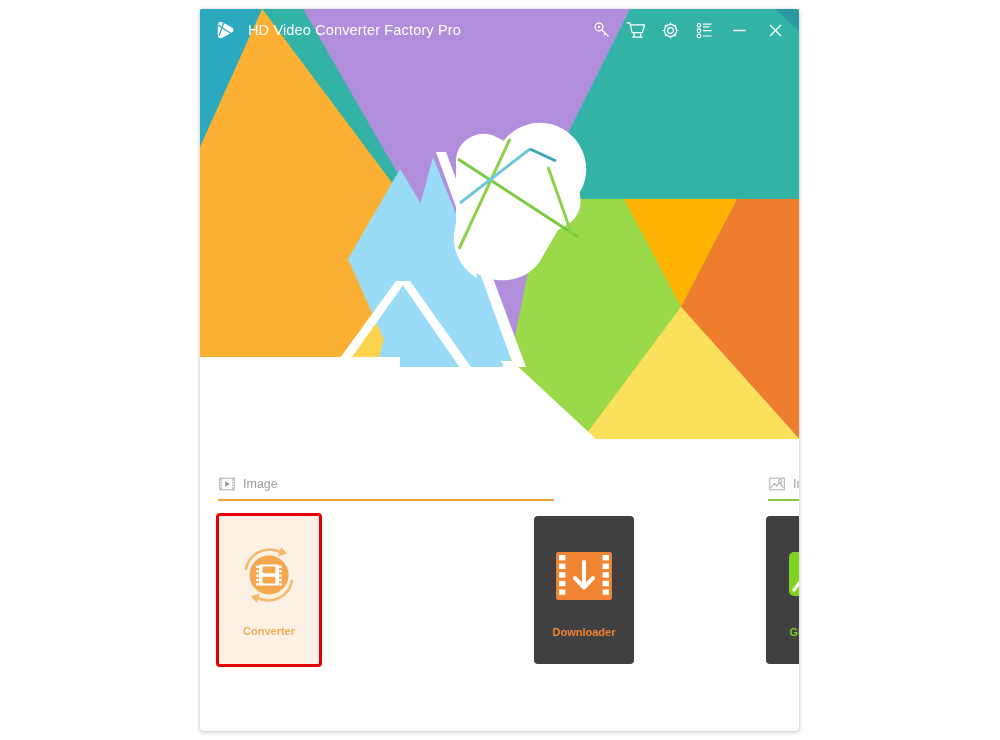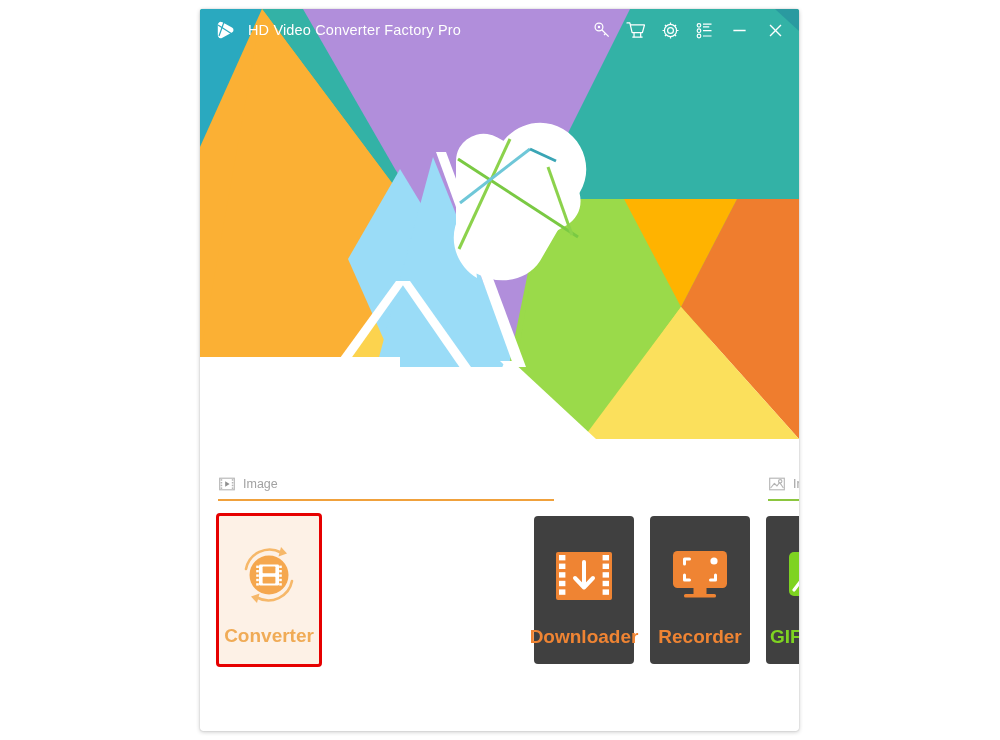--- a/index.html
+++ b/index.html
@@ -137,21 +137,21 @@
     width: 106px;
   }
   .feature .f-icon {
     margin-top: 26px;
     width: 68px; height: 68px;
     display: flex; align-items: center; justify-content: center;
   }
   .feature.selected .f-icon { margin-top: 25px; }
   .feature .f-label {
     margin-top: 16px;
-    font-size: 19px;
+    font-size: 11px;
     font-weight: bold;
   }
   #feat-converter  { left: 16px; }
   #feat-downloader { left: 334px; }
   #feat-recorder   { left: 450px; }
   #feat-gifmaker   { left: 566px; }
 
   
   #footer {
     position: absolute;
@@ -434,36 +434,20 @@
           </g>
           <g stroke="#ffffff" stroke-width="4" fill="none" stroke-linecap="round" stroke-linejoin="round">
             <line x1="31" y1="14" x2="31" y2="38"></line>
             <polyline points="22,30 31,39.5 40,30"></polyline>
           </g>
         </svg>
       </span>
       <span class="f-label" style="color:#ef8433;">Downloader</span>
     </div>
 
-    <div class="feature" id="feat-recorder">
-      <span class="f-icon">
-        <svg width="62" height="56" viewBox="0 0 62 56">
-          <rect x="4" y="3" width="54" height="37" rx="4.5" fill="#ef8433"></rect>
-          <g fill="none" stroke="#ffffff" stroke-width="3" stroke-linecap="round" stroke-linejoin="round">
-            <polyline points="15.5,16 15.5,11 20.5,11"></polyline>
-            <polyline points="46.5,27 46.5,32 41.5,32"></polyline>
-            <polyline points="15.5,27 15.5,32 20.5,32"></polyline>
-          </g>
-          <circle cx="45" cy="13" r="3.6" fill="#ffffff"></circle>
-          <rect x="24.5" y="40" width="13" height="6" fill="#ef8433"></rect>
-          <rect x="15" y="46" width="32" height="3.6" rx="1.6" fill="#ef8433"></rect>
-        </svg>
-      </span>
-      <span class="f-label" style="color:#ef8433;">Recorder</span>
-    </div>
 
     <div class="feature" id="feat-gifmaker">
       <span class="f-icon">
         <svg width="58" height="56" viewBox="0 0 58 56">
           <rect x="2" y="4" width="54" height="44" rx="5" fill="#7ed321"></rect>
           <polyline points="7,42 20,25 29,34 38,21 51,42" fill="none" stroke="#ffffff" stroke-width="3.2" stroke-linejoin="round" stroke-linecap="round"></polyline>
           <circle cx="40.5" cy="17" r="6" fill="none" stroke="#ffffff" stroke-width="3.2"></circle>
         </svg>
       </span>
       <span class="f-label" style="color:#7ed321;">GIF Maker</span>

